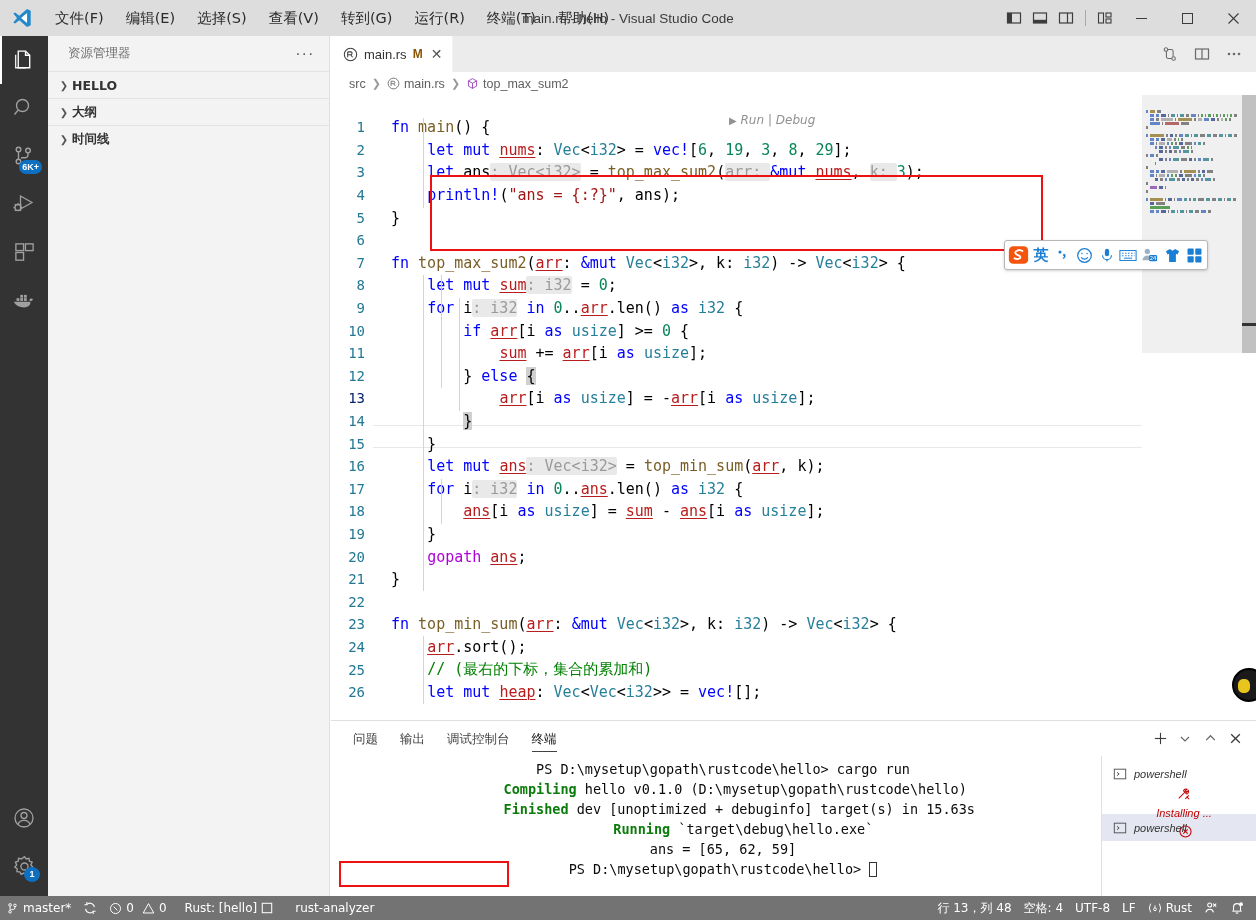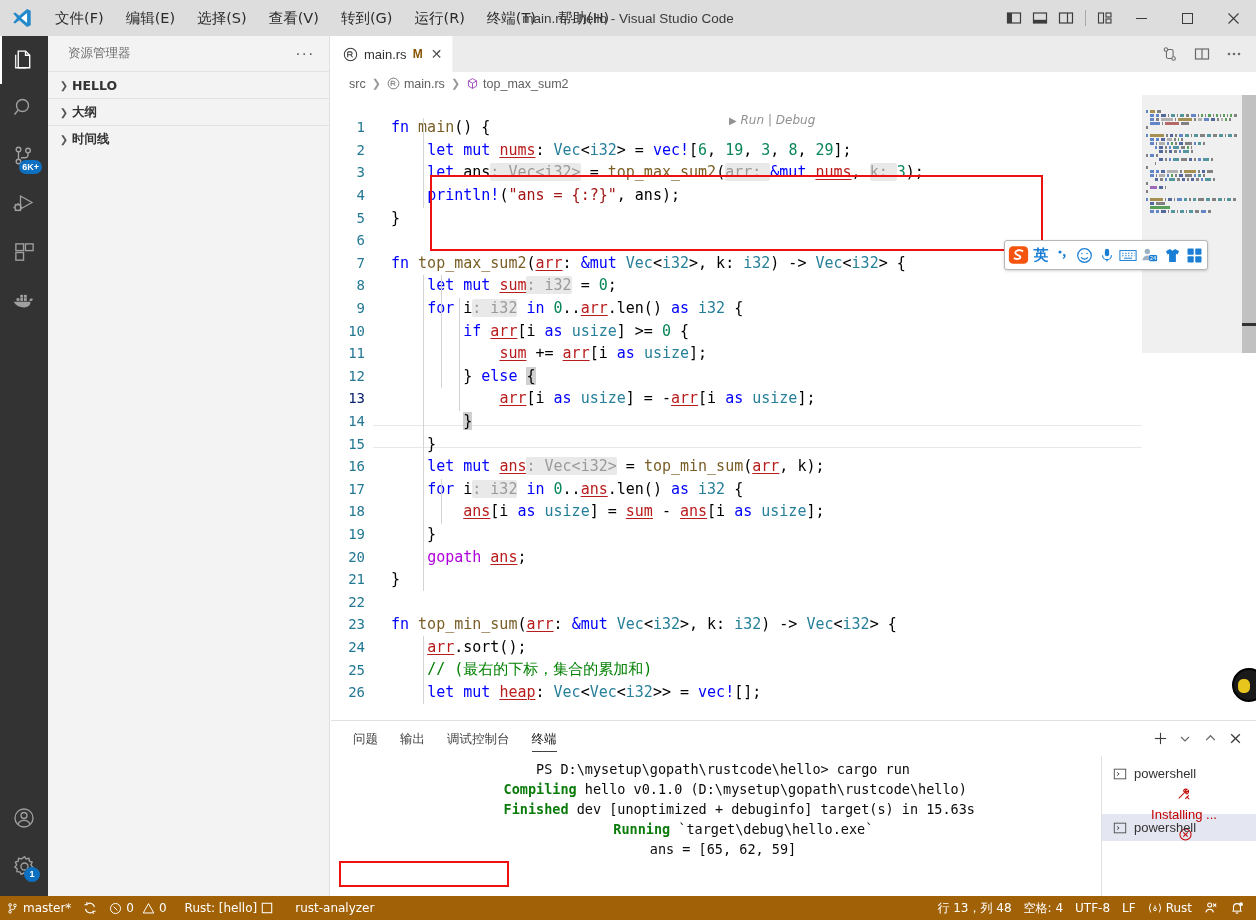--- a/index.html
+++ b/index.html
@@ -214,30 +214,30 @@
   .t-green { color: #0b7c0b; font-weight: bold; }
   .t-cursor { display: inline-block; width: 8px; height: 15px; border: 1px solid #333; vertical-align: -3px; }
   .term-redbox { position: absolute; border: 2px solid #ee1111; pointer-events: none; }
 
   .term-list {
     position: absolute; right: 0; top: 35px; width: 155px; height: 141px;
     border-left: 1px solid #e0e0e0; padding-top: 4px;
   }
   .tl-item {
     height: 27px; display: flex; align-items: center; gap: 6px; padding-left: 10px;
-    font-size: 13px; color: #333333;
+    font-size: 11px; color: #333333; font-style: italic;
   }
   .tl-item.selected { background: #e4e6f1; }
   .tl-item.warn { color: #c00000; flex-direction: column; }
   .tl-icon { width: 16px; height: 16px; display: flex; align-items: center; justify-content: center; }
 
   
   .statusbar {
     position: absolute; left: 0; bottom: 0; width: 1256px; height: 24px;
-    background: #a16207; color: #ffffff; display: flex; align-items: center;
+    background: #737373; color: #ffffff; display: flex; align-items: center;
     font-size: 12px;
   }
   .sb-left { display: flex; align-items: center; height: 24px; }
   .sb-right { display: flex; align-items: center; height: 24px; margin-left: auto; }
   .sb-item { padding: 0 6px; height: 24px; display: flex; align-items: center; gap: 4px; white-space: nowrap; font-family: "DejaVu Sans", sans-serif; }
   svg { display: block; }
 </style>
 </head>
 <body>
 
@@ -629,20 +629,21 @@
         </div>
       </div>
     </div>
 
     <div class="term-body" id="term-body">
         <div class="tline"><span>PS D:\mysetup\gopath\rustcode\hello&gt; cargo run</span></div>
         <div class="tline"><span>   </span><span class="t-green">Compiling</span><span> hello v0.1.0 (D:\mysetup\gopath\rustcode\hello)</span></div>
         <div class="tline"><span>    </span><span class="t-green">Finished</span><span> dev [unoptimized + debuginfo] target(s) in 15.63s</span></div>
         <div class="tline"><span>     </span><span class="t-green">Running</span><span> `target\debug\hello.exe`</span></div>
         <div class="tline"><span>ans = [65, 62, 59]</span></div>
+        <div class="tline"><span>PS D:\mysetup\gopath\rustcode\hello&gt; </span><span class="t-cursor"></span></div>
       </div>
     <div class="term-redbox" style="left:8px; top:140px; width:170px; height:26px;"></div>
 
     <div class="term-list">
       <div class="tl-item">
         <span class="tl-icon">
           <svg width="14" height="14" viewBox="0 0 16 16" fill="none" stroke="#555" stroke-width="1.1">
               <rect x="1.5" y="2.5" width="13" height="11"></rect>
               <path d="M4.5 6 L7 8 L4.5 10"></path>
             </svg>

